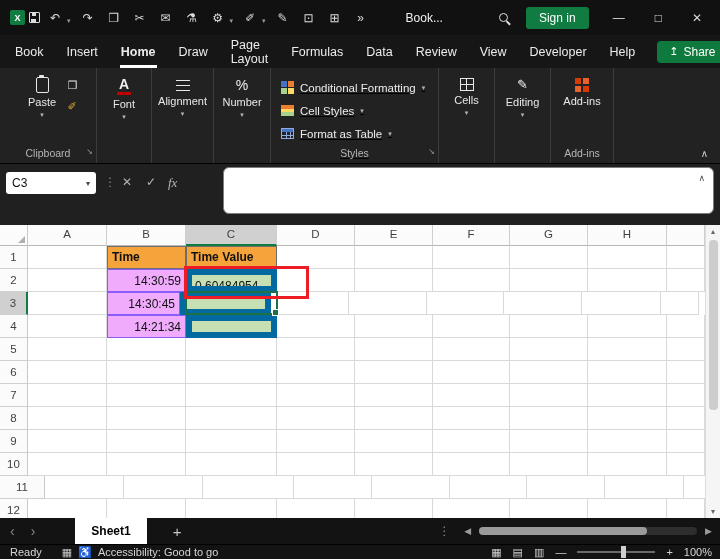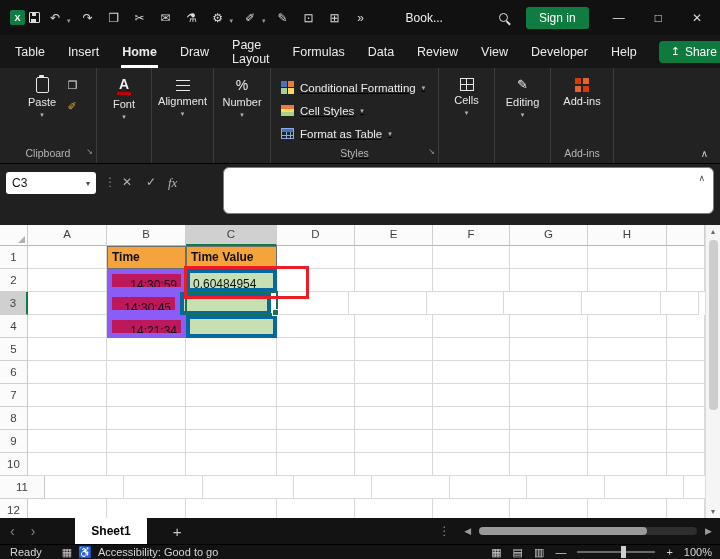--- a/index.html
+++ b/index.html
@@ -121,22 +121,22 @@
   .gcol { background:#fbfbfb; border-right:1px solid #cfcfcf; border-bottom:1px solid #b8b8b8;
     text-align:center; font-size:11.5px; color:#3f3f3f; line-height:19px; flex:0 0 auto; }
   .gcol.selhdr-col { background:#d0d0d0; border-bottom:2px solid #107C41; }
   .grhdr { background:#fbfbfb; border-right:1px solid #c9c9c9; border-bottom:1px solid #cfcfcf;
     text-align:center; font-size:11.5px; color:#3f3f3f; line-height:22px; flex:0 0 auto; }
   .grhdr.selhdr-row { background:#d0d0d0; border-right:2px solid #107C41; }
   .gcell { background:#fff; border-right:1px solid #d9d9d9; border-bottom:1px solid #d9d9d9;
     font-size:12px; color:#111; line-height:22px; flex:0 0 auto; overflow:hidden; white-space:nowrap; }
   .gcell.c-header { background:#F5A43B; font-weight:bold; border:1px solid #6e6e6e;
     padding-left:4px; line-height:21px; }
-  .gcell.c-time { background:#be185d; text-align:right; padding-right:4px; border:5px solid #8b5cf6; }
-  .gcell.c-value { background:#C6E0B4; text-align:left; padding-left:3px; border:4px solid #0369a1; }
+  .gcell.c-time { background:#f0abfc; text-align:right; padding-right:4px; border:1px solid #8b5cf6; }
+  .gcell.c-value { background:#C6E0B4; text-align:left; padding-left:3px; border:6px solid #0369a1; }
   .sel-overlay { position:absolute; left:185px; top:66px; width:93px; height:24px;
     border:2px solid #1E7145; z-index:4; pointer-events:none; }
   .sel-overlay::after { content:""; position:absolute; right:-3px; bottom:-3px; width:5px;
     height:5px; background:#1E7145; border:1px solid #fff; }
   .red-overlay { position:absolute; left:184px; top:41px; width:125px; height:33px;
     border:3px solid #ED1C24; z-index:5; pointer-events:none; }
   .vscroll { position:absolute; right:0; top:0; width:15px; height:100%; background:#f5f5f5;
     border-left:1px solid #dcdcdc; display:flex; flex-direction:column; align-items:center;
     font-size:8px; color:#666; z-index:6; }
   .vs-arrow { line-height:13px; }
@@ -197,21 +197,21 @@
     <span class="signin-btn">Sign in</span>
     <div class="win-btns">
         <span class="win-btn">—</span>
         <span class="win-btn">□</span>
         <span class="win-btn">✕</span>
       </div>
   </div>
 
   <div class="menubar">
 
-    <div class="mtab">Table</div>
+    <div class="mtab">Book</div>
       <div class="mtab">Insert</div>
       <div class="mtab active">Home</div>
       <div class="mtab">Draw</div>
       <div class="mtab">Page Layout</div>
       <div class="mtab">Formulas</div>
       <div class="mtab">Data</div>
       <div class="mtab">Review</div>
       <div class="mtab">View</div>
       <div class="mtab">Developer</div>
       <div class="mtab">Help</div>

